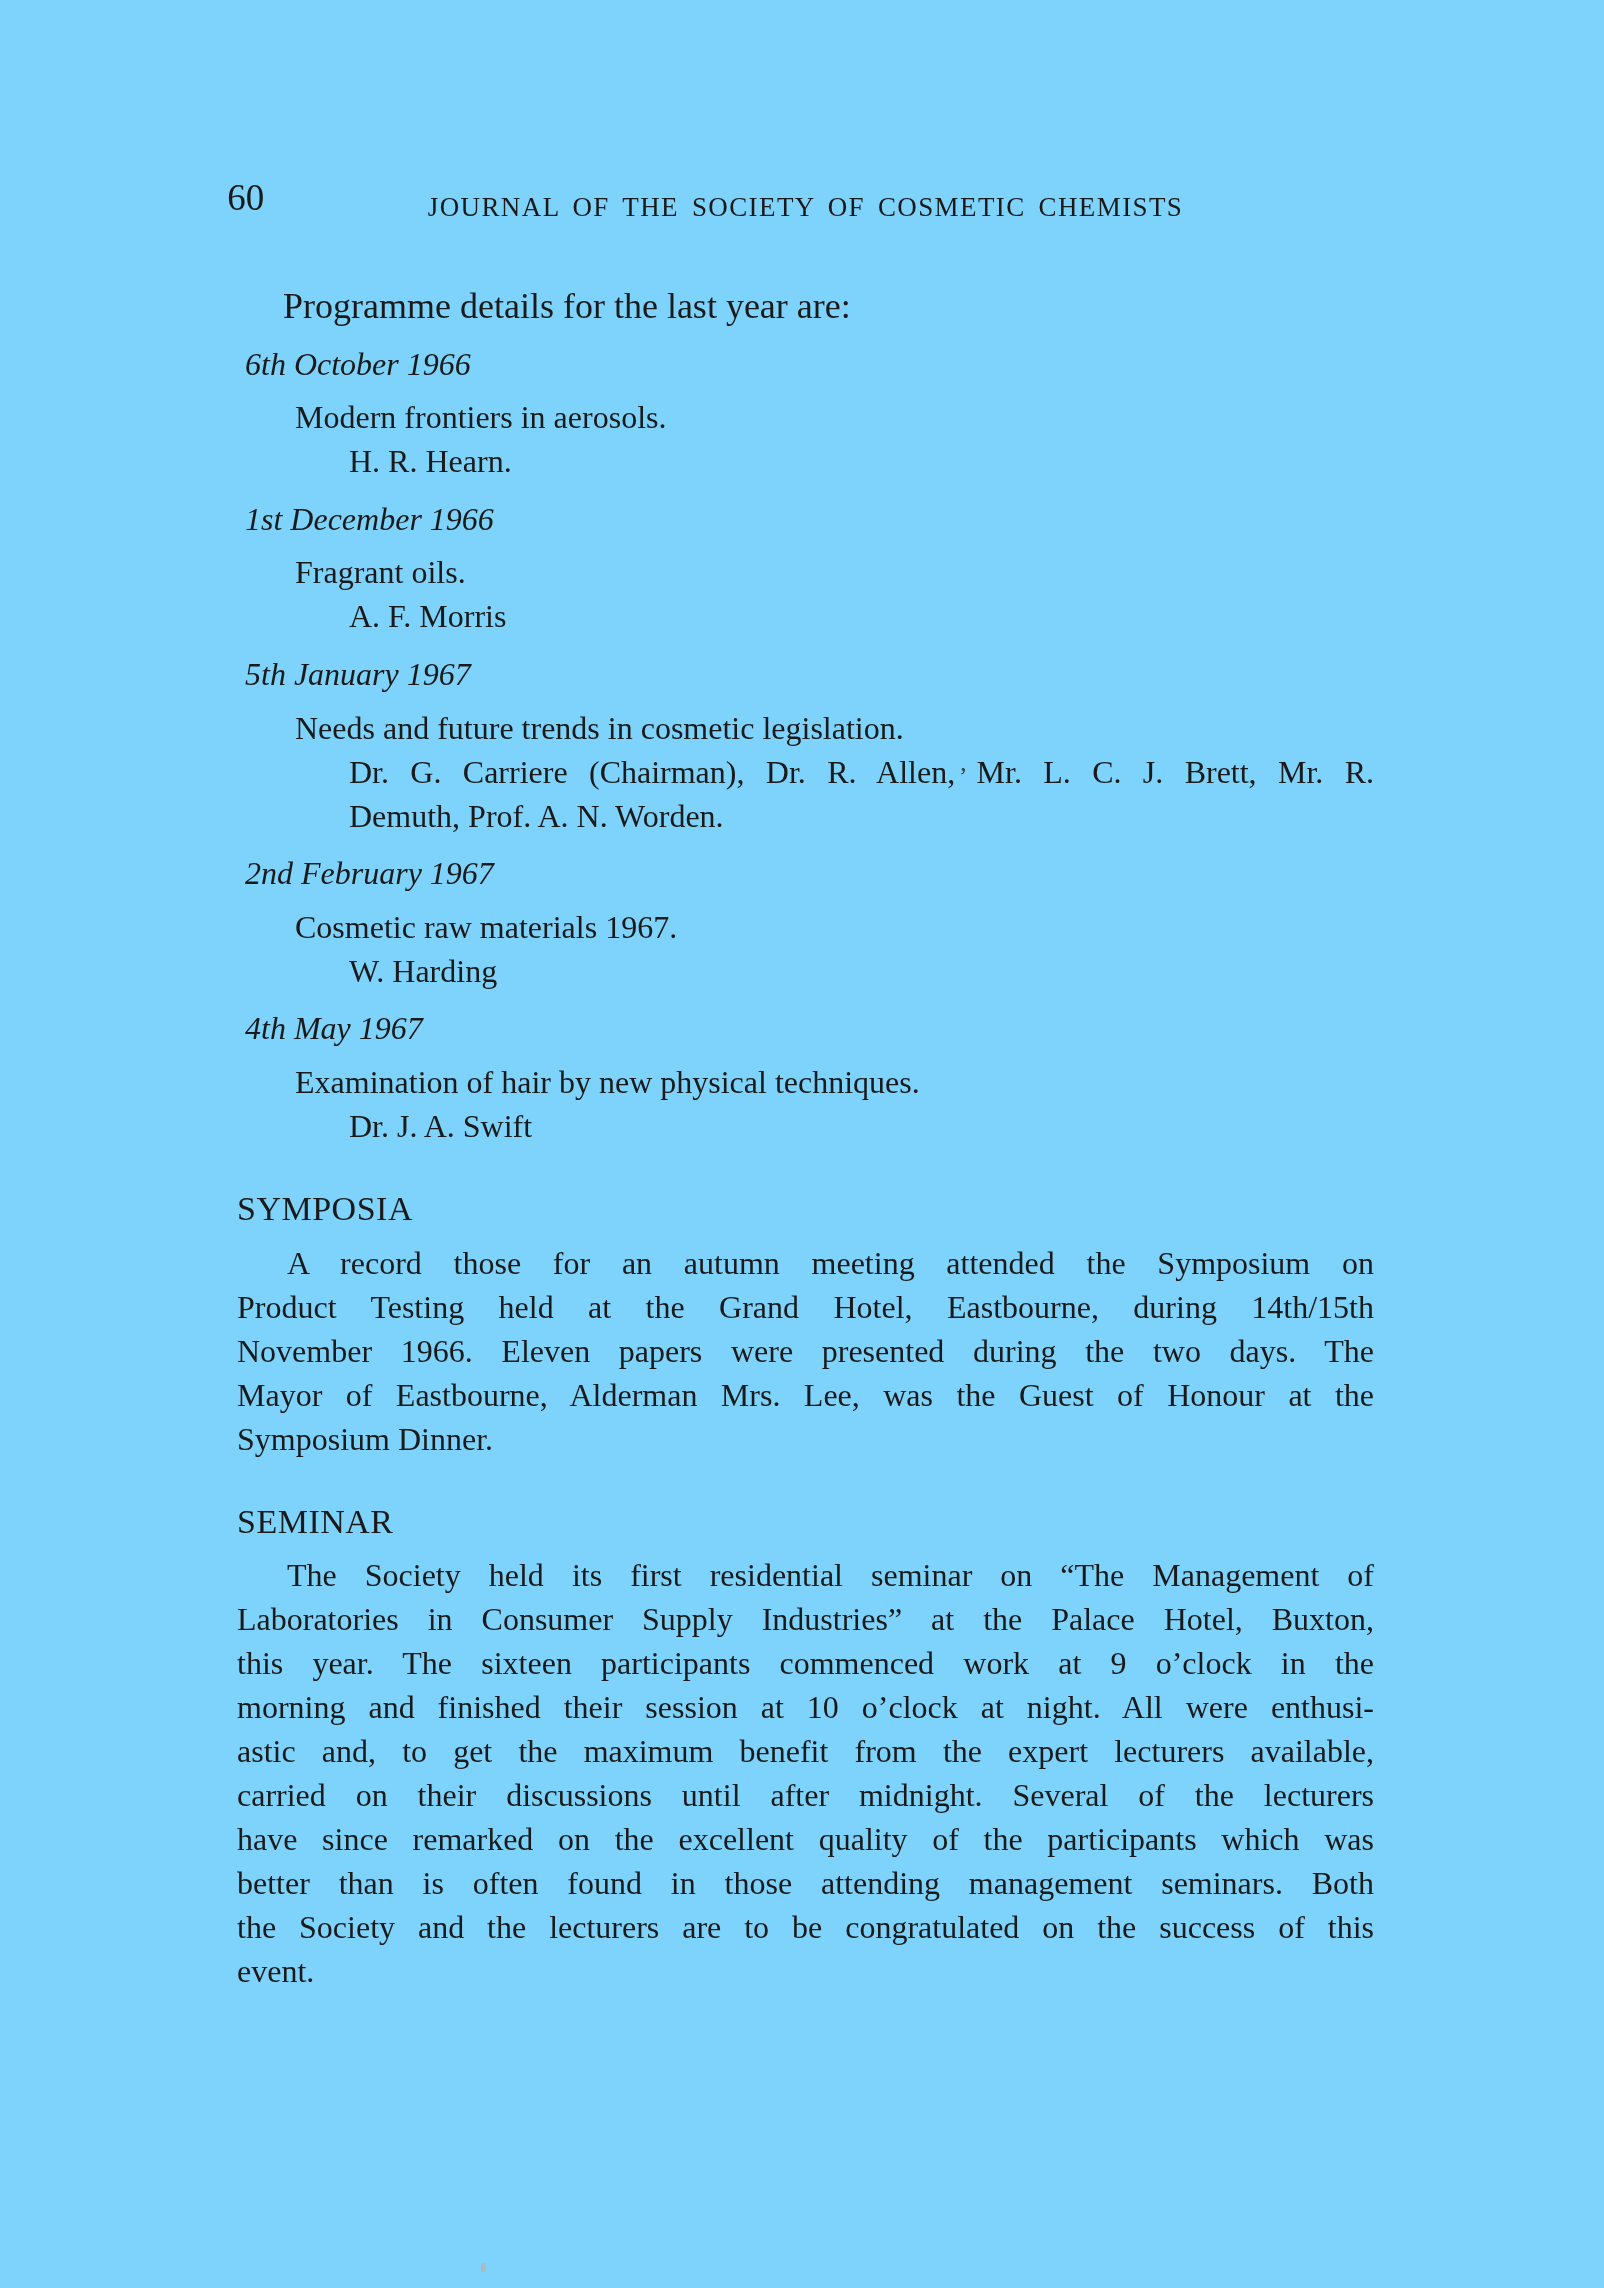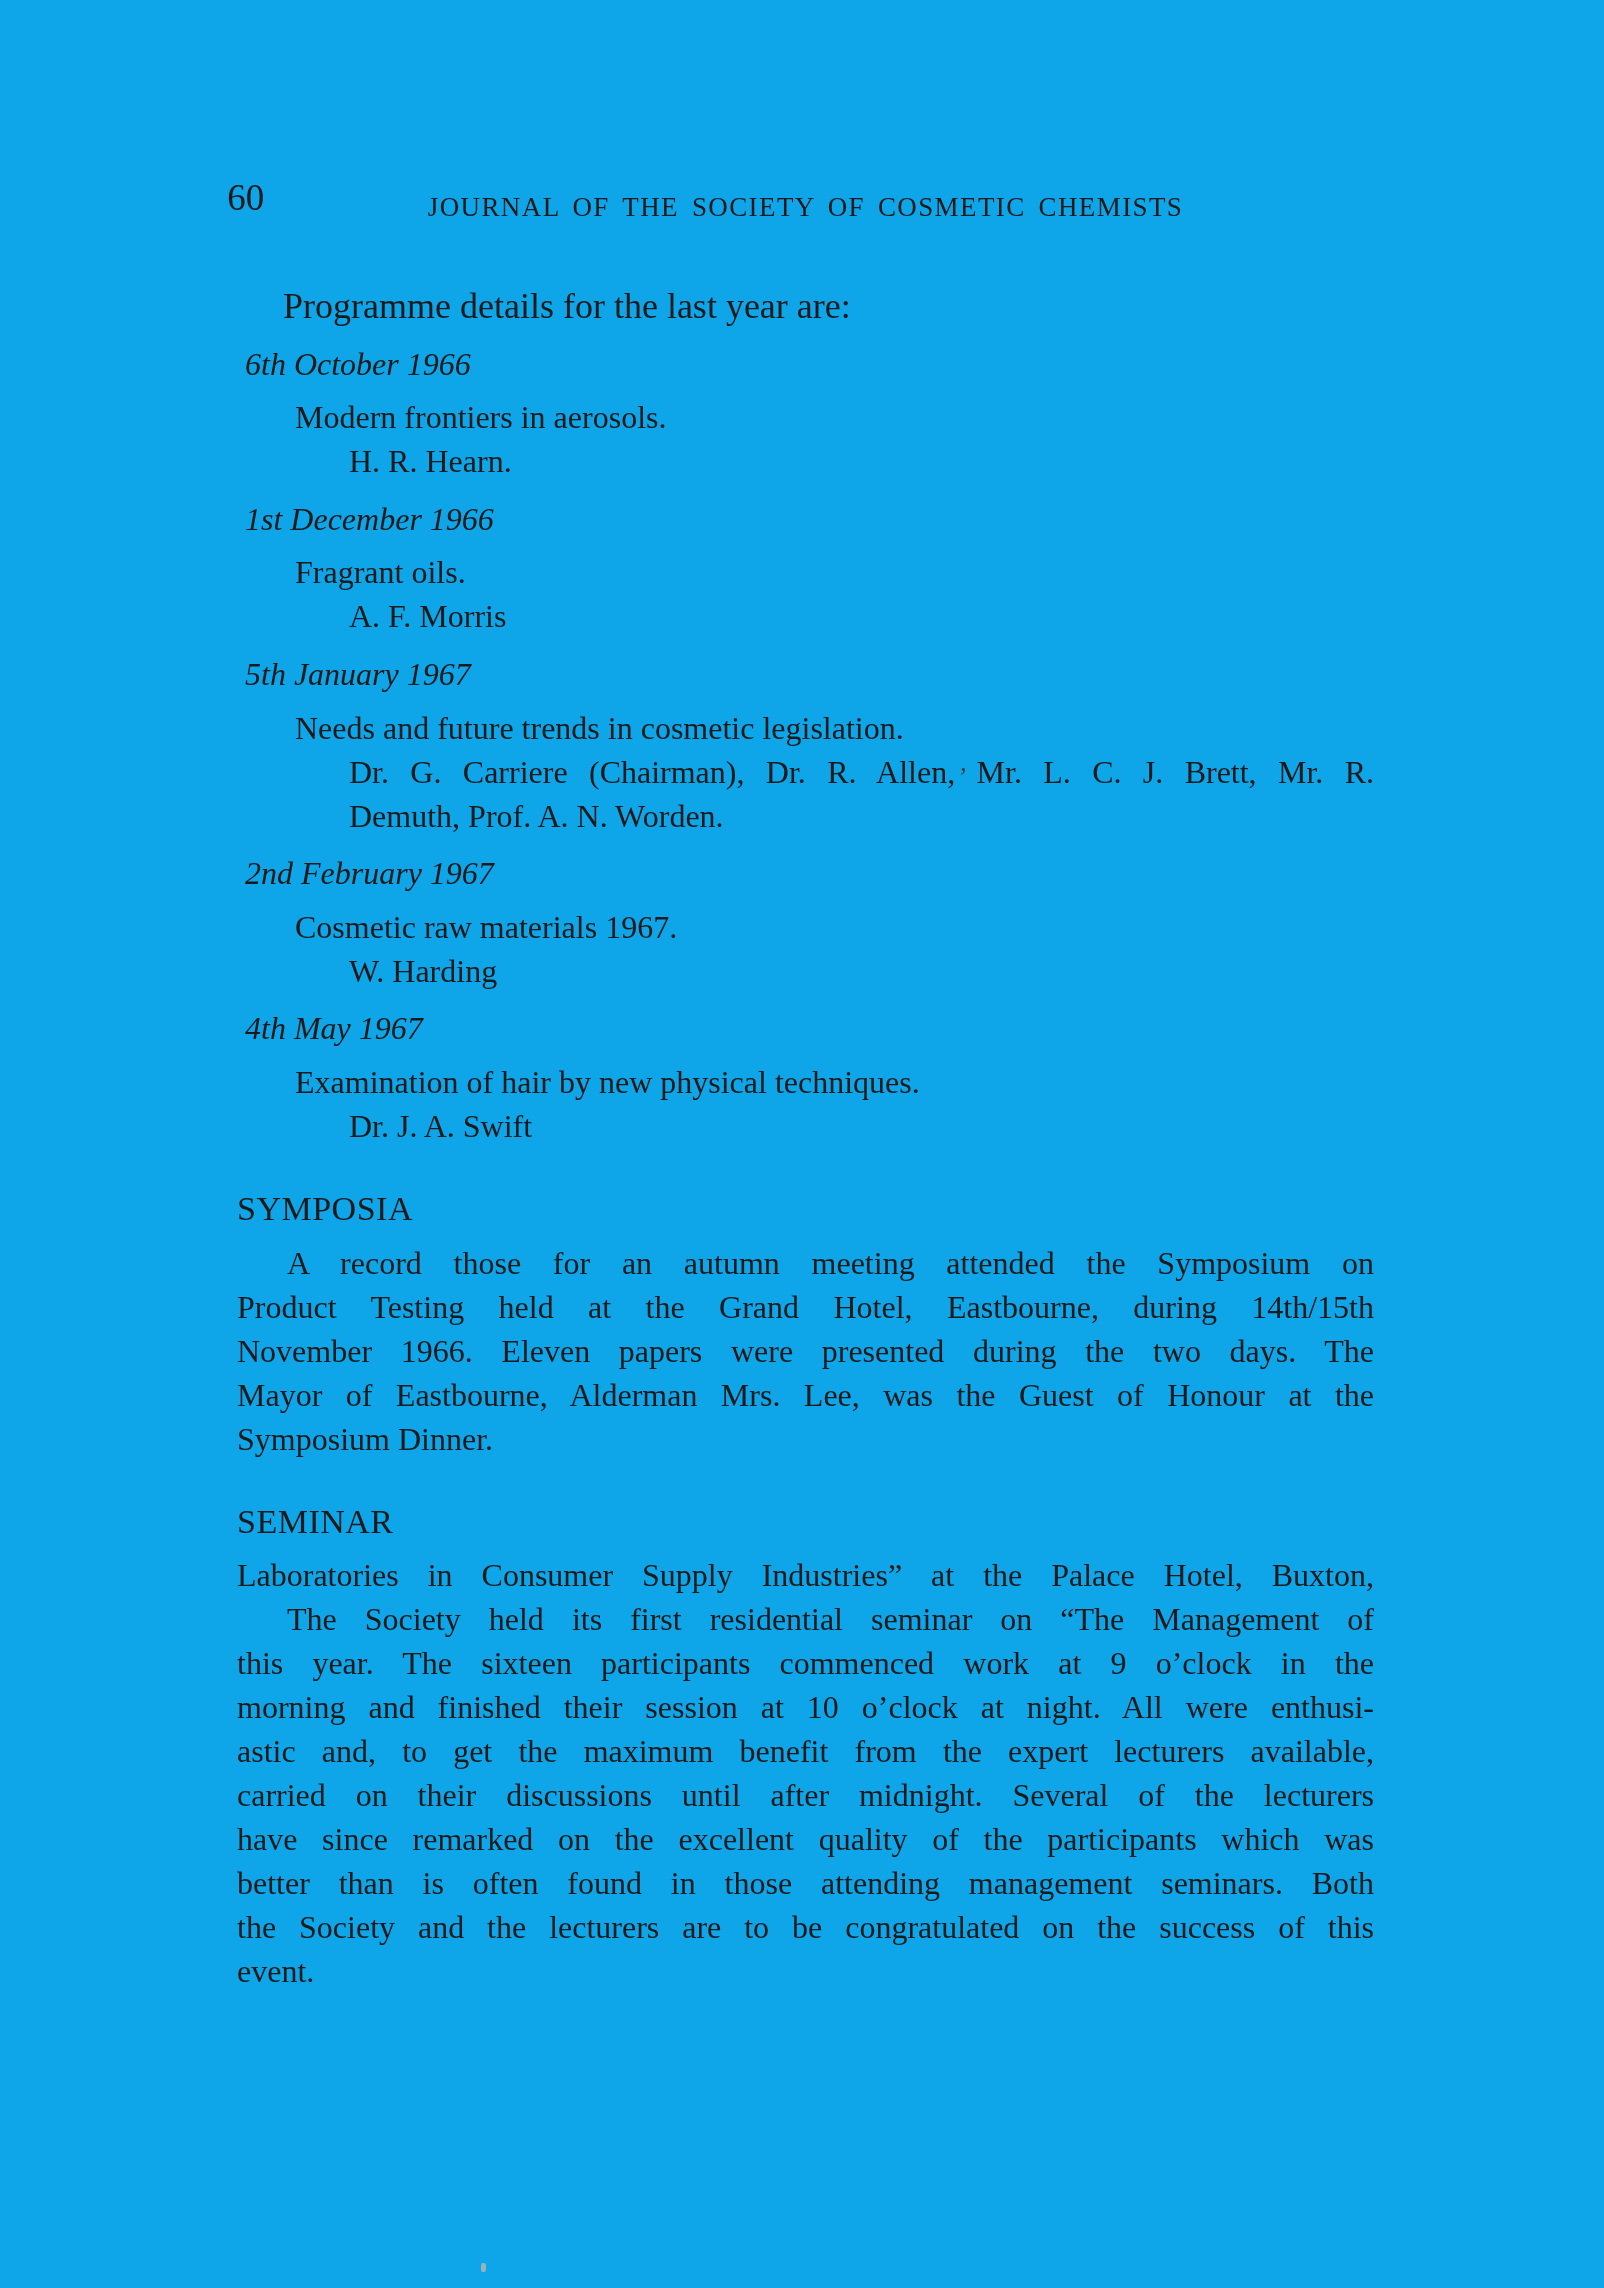--- a/index.html
+++ b/index.html
@@ -1,20 +1,20 @@
 <!DOCTYPE html>
 <html><head>
 <meta charset="utf-8">
 <style>
   html,body { margin:0; padding:0; background:#e8e8e8; }
   .page {
     position:relative;
     width:1605px; height:2288px;
     margin:0 auto;
-    background:#0ea5e9;
+    background:#7dd3fc;
     color:#1a1a1a;
     font-family:"Liberation Serif","DejaVu Serif",serif;
     text-rendering:optimizeLegibility;
     overflow:hidden;
   }
   .column {
     position:absolute;
     left:237px; top:0;
     width:1137px;
   }
@@ -107,22 +107,22 @@
         <div class="section-heading">SYMPOSIA</div>
         <div class="section-paragraph">
           <div class="pline indent fill">A record those for an autumn meeting attended the Symposium on</div>
           <div class="pline fill">Product Testing held at the Grand Hotel, Eastbourne, during 14th/15th</div>
           <div class="pline fill">November 1966. Eleven papers were presented during the two days. The</div>
           <div class="pline fill">Mayor of Eastbourne, Alderman Mrs. Lee, was the Guest of Honour at the</div>
           <div class="pline">Symposium Dinner.</div>
         </div>
         <div class="section-heading">SEMINAR</div>
         <div class="section-paragraph">
+          <div class="pline indent fill">The Society held its first residential seminar on “The Management of</div>
           <div class="pline fill">Laboratories in Consumer Supply Industries” at the Palace Hotel, Buxton,</div>
-          <div class="pline indent fill">The Society held its first residential seminar on “The Management of</div>
           <div class="pline fill">this year. The sixteen participants commenced work at 9 o’clock in the</div>
           <div class="pline fill">morning and finished their session at 10 o’clock at night. All were enthusi-</div>
           <div class="pline fill">astic and, to get the maximum benefit from the expert lecturers available,</div>
           <div class="pline fill">carried on their discussions until after midnight. Several of the lecturers</div>
           <div class="pline fill">have since remarked on the excellent quality of the participants which was</div>
           <div class="pline fill">better than is often found in those attending management seminars. Both</div>
           <div class="pline fill">the Society and the lecturers are to be congratulated on the success of this</div>
           <div class="pline">event.</div>
         </div>
       </div>

